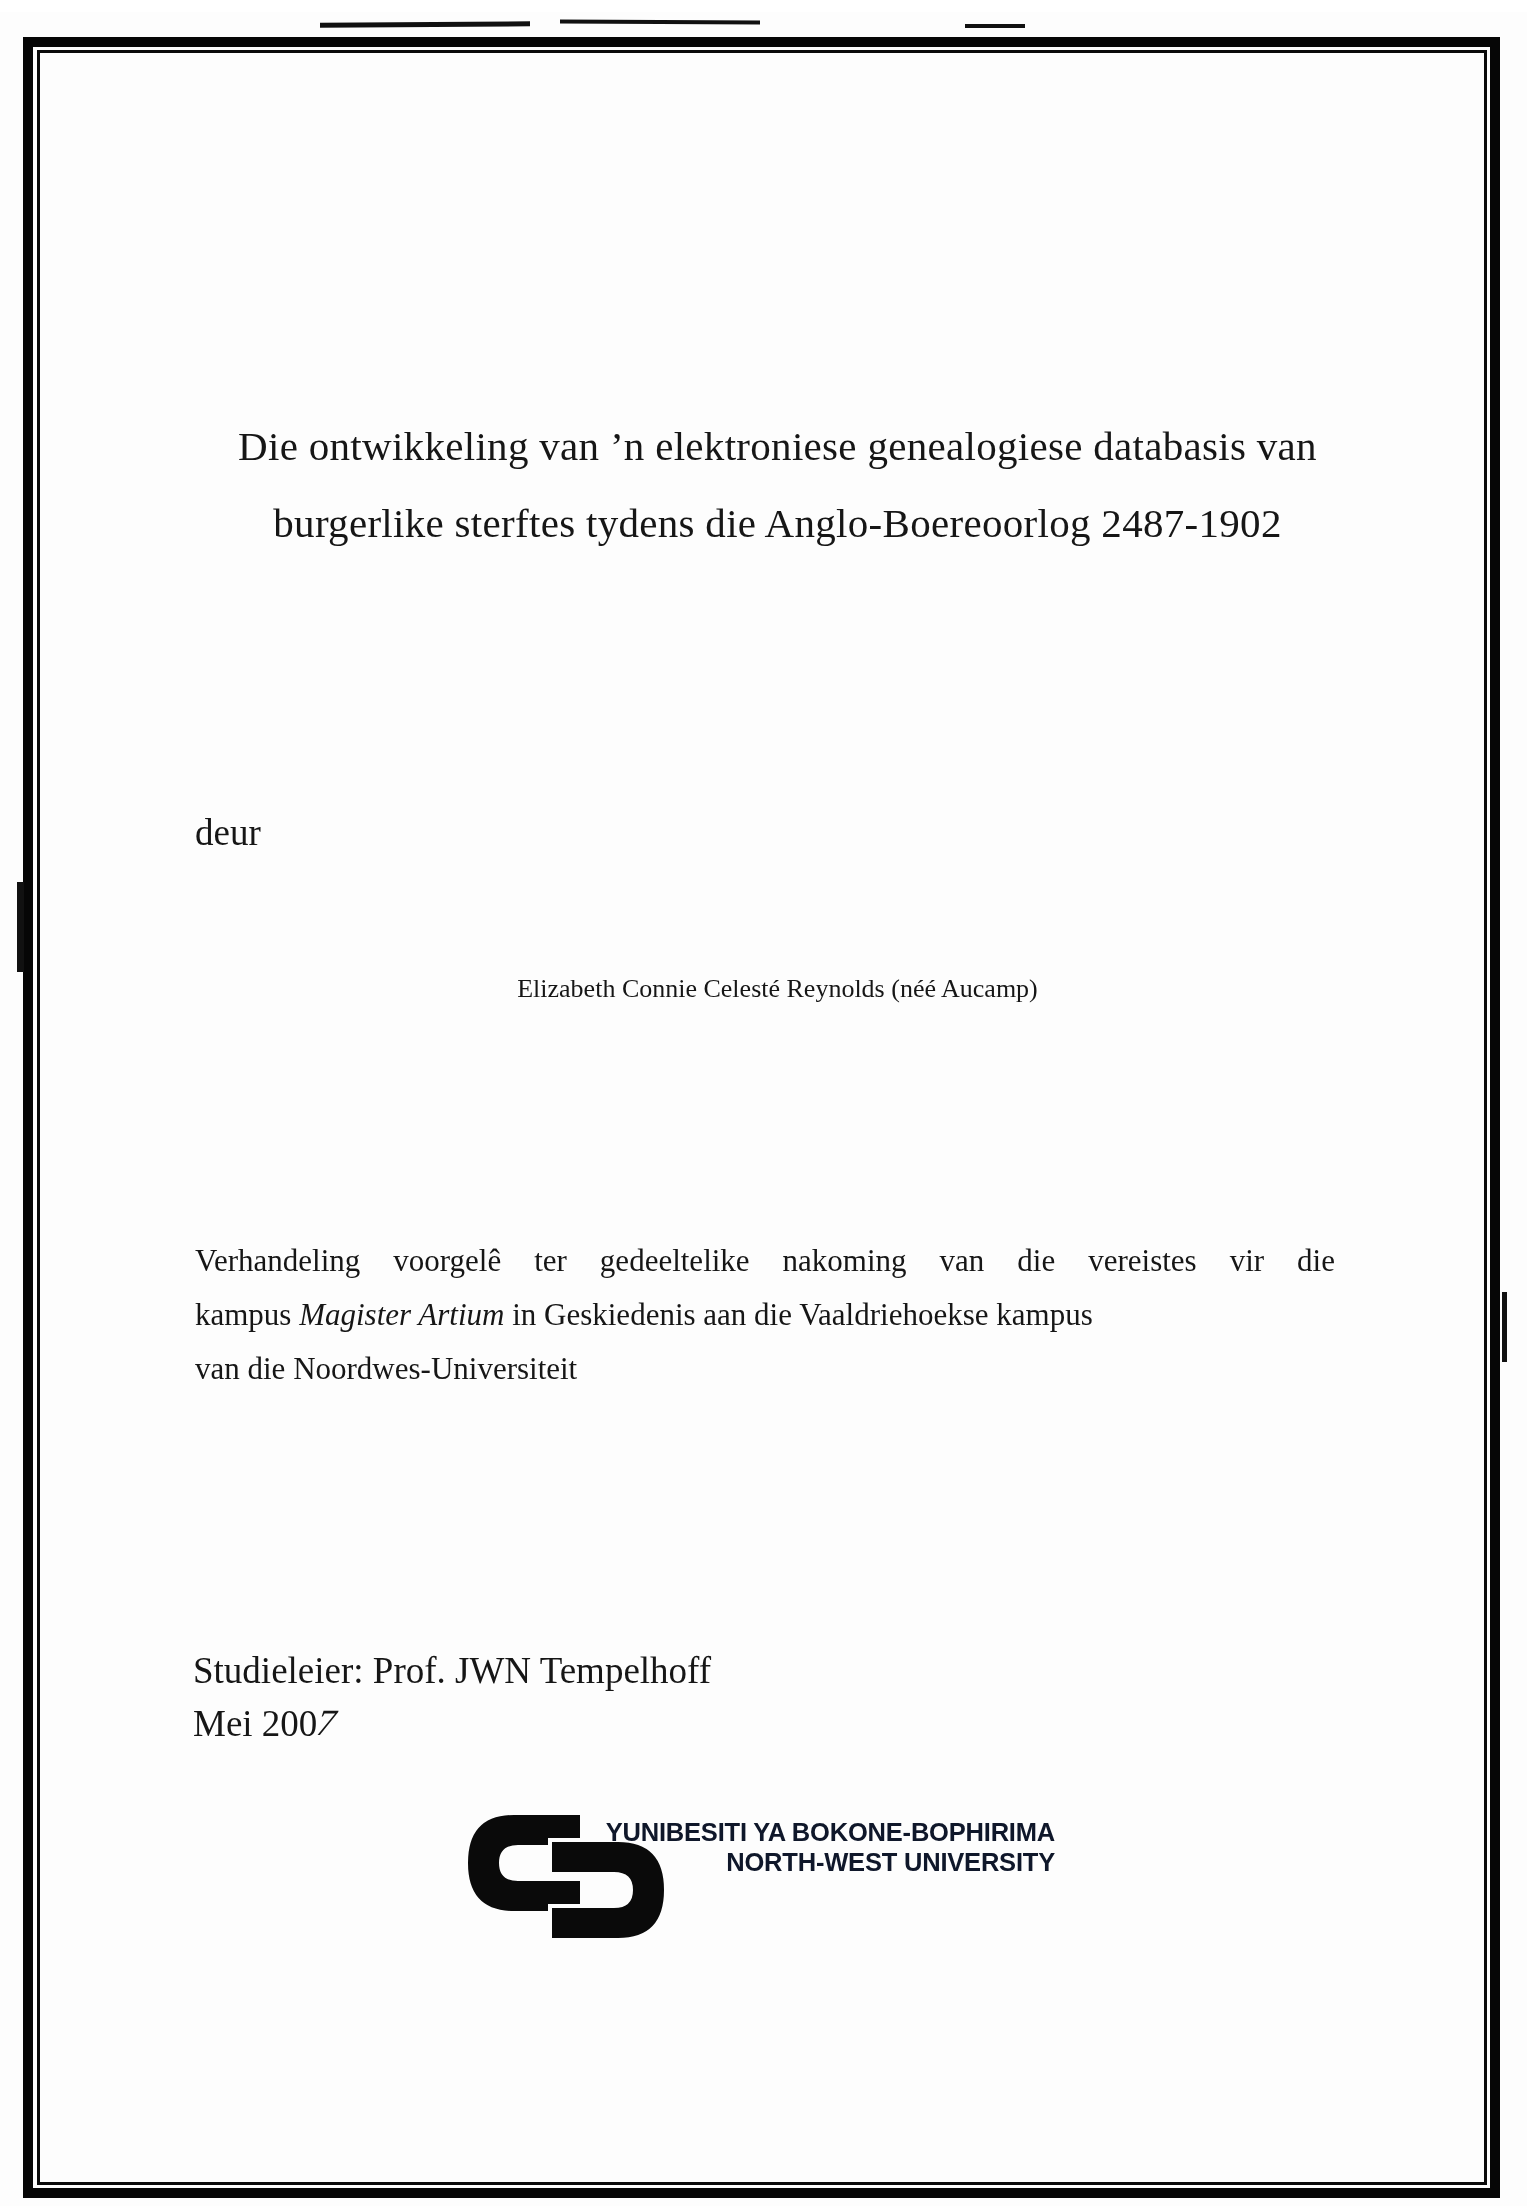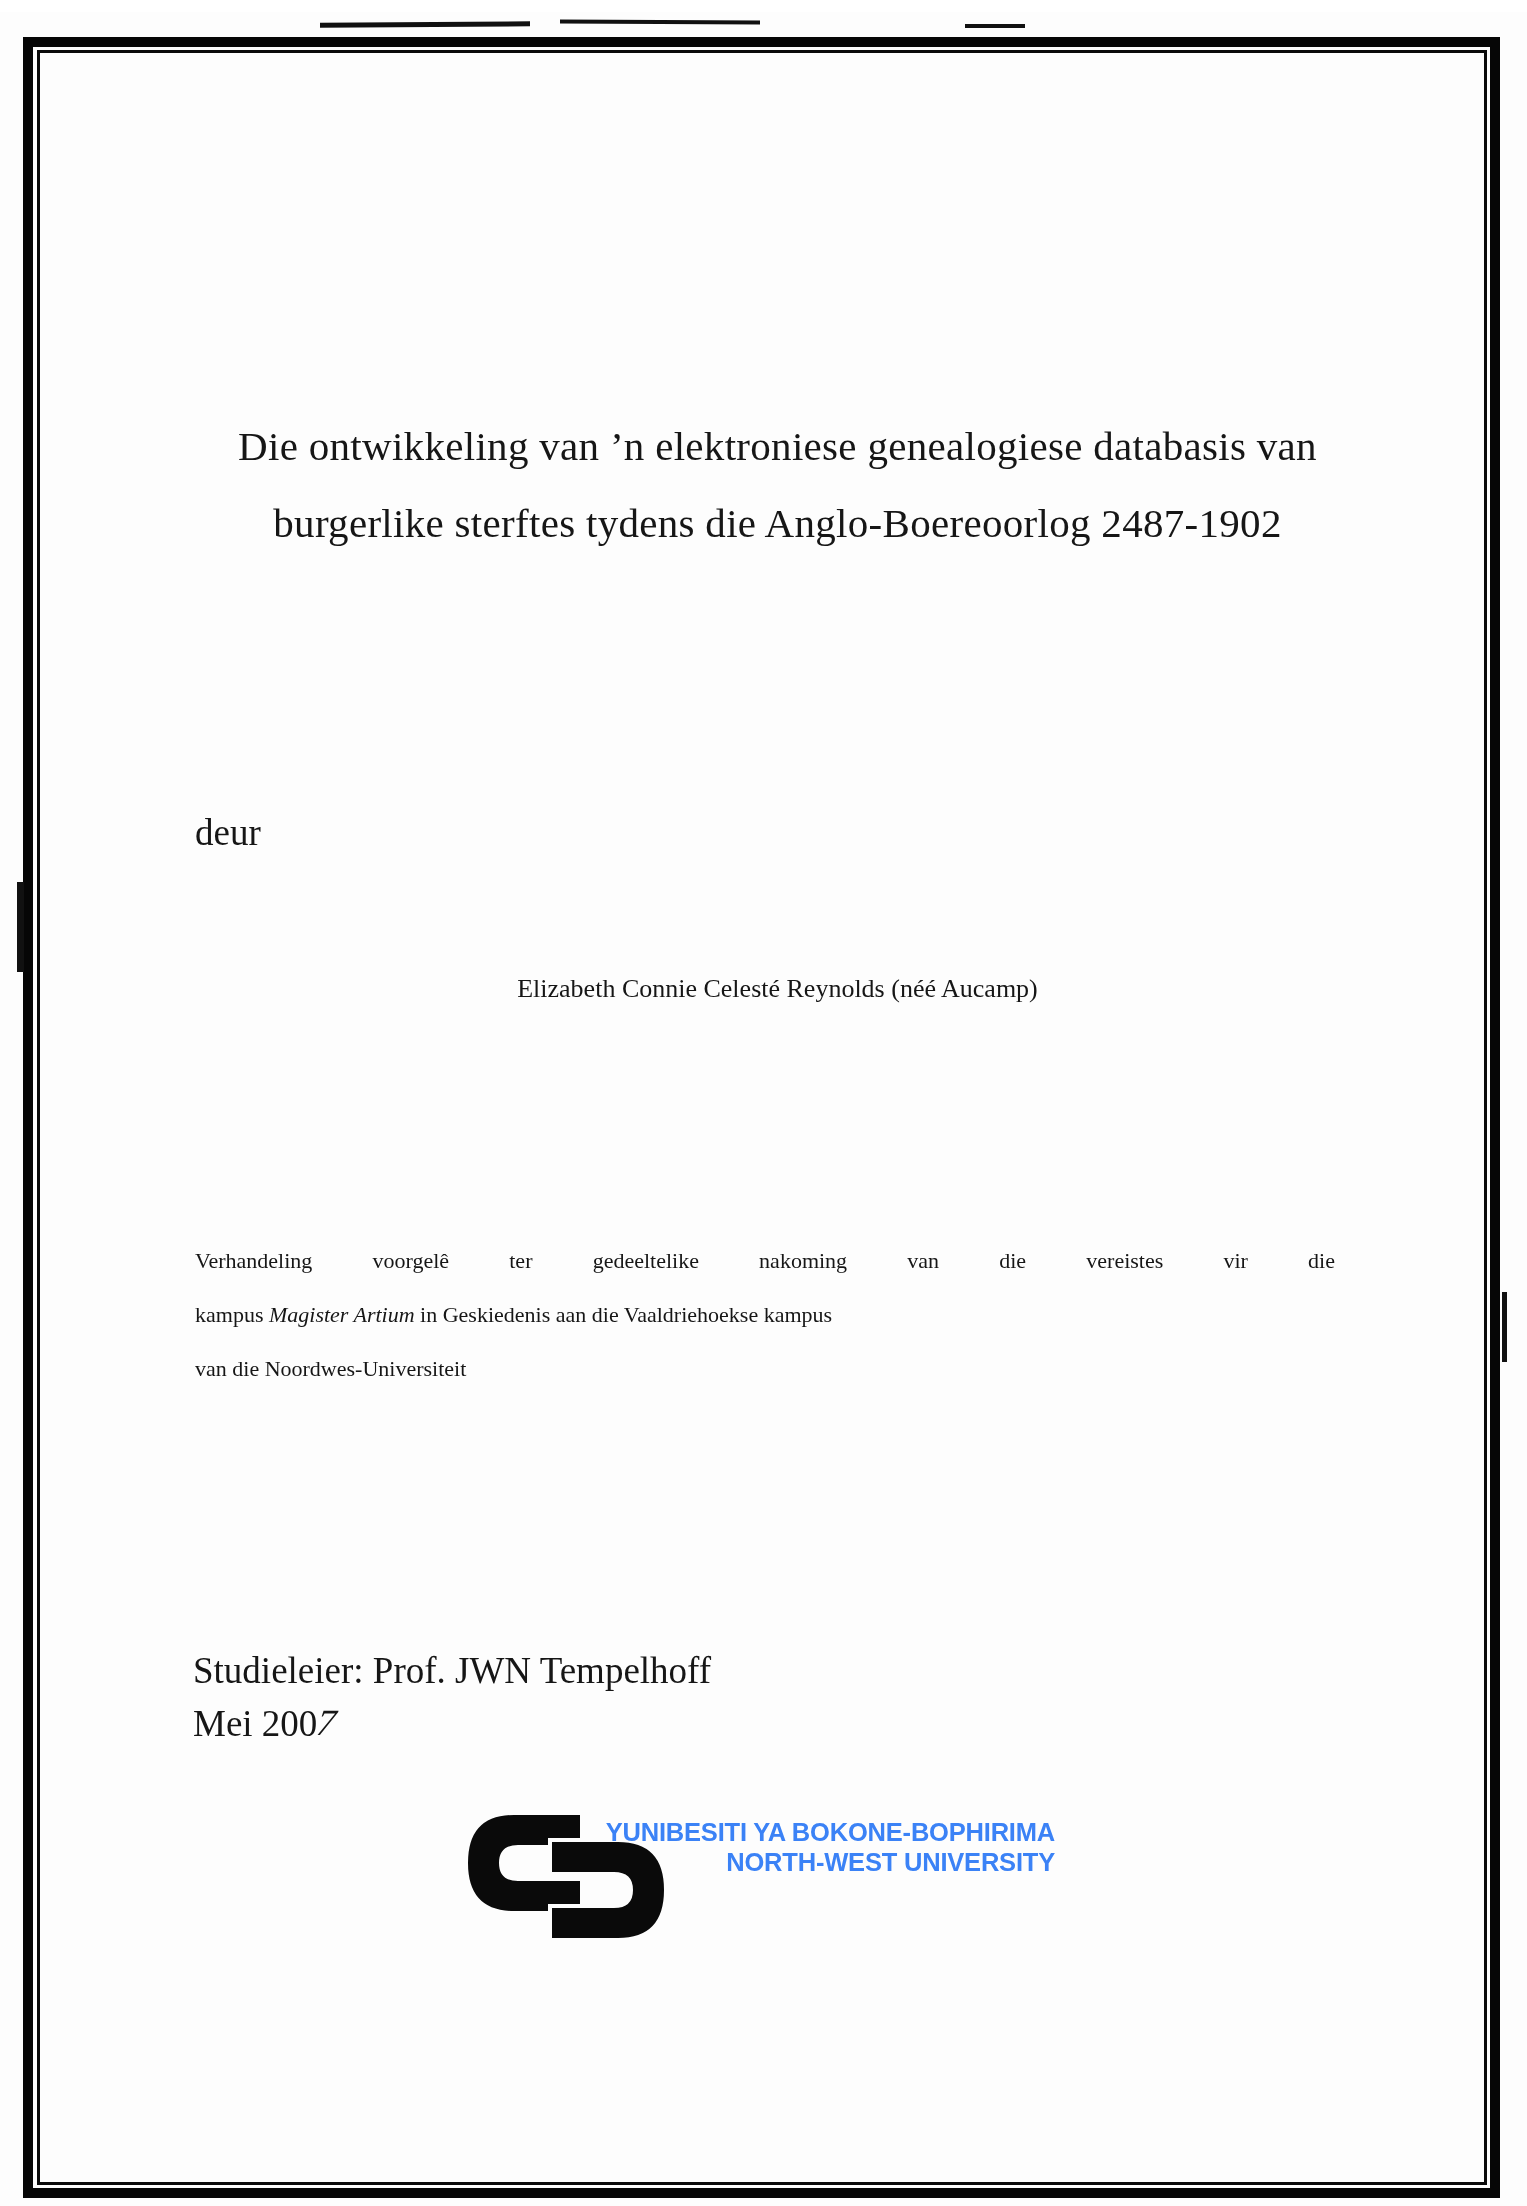--- a/index.html
+++ b/index.html
@@ -54,21 +54,21 @@
   .author {
     position: absolute;
     left: 195px; top: 952px; width: 1165px;
     text-align: center;
     font-size: 26px;
     line-height: 50px;
   }
   .submission {
     position: absolute;
     left: 195px; top: 1222px; width: 1140px;
-    font-size: 22px;
+    font-size: 31px;
     line-height: 54px;
   }
   .submission .just {
     text-align: justify;
     text-align-last: justify;
   }
   .submission .ital { font-style: italic; }
   .supervisor-block {
     position: absolute;
     left: 193px; top: 1632px;
@@ -92,21 +92,21 @@
   .logo-text {
     position: absolute;
     left: 110px; top: 8px; width: 477px;
     text-align: right;
     font-family: "Liberation Sans", "DejaVu Sans", sans-serif;
     font-weight: 700;
     font-size: 25.5px;
     line-height: 29.5px;
     letter-spacing: -0.2px;
     white-space: nowrap;
-    color: #3b82f6;
+    color: #0f172a;
   }
 </style>
 </head>
 <body>
 
 <div class="page">
 
   <div class="frame-outer"></div>
   <div class="frame-inner"></div>
 

